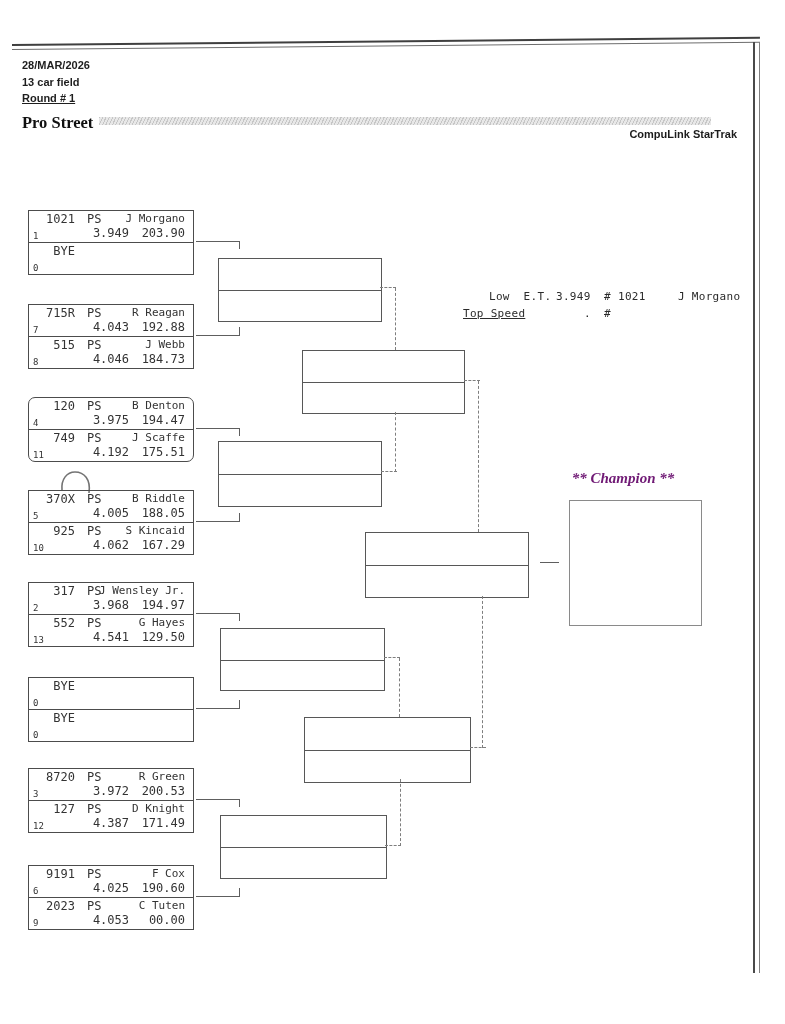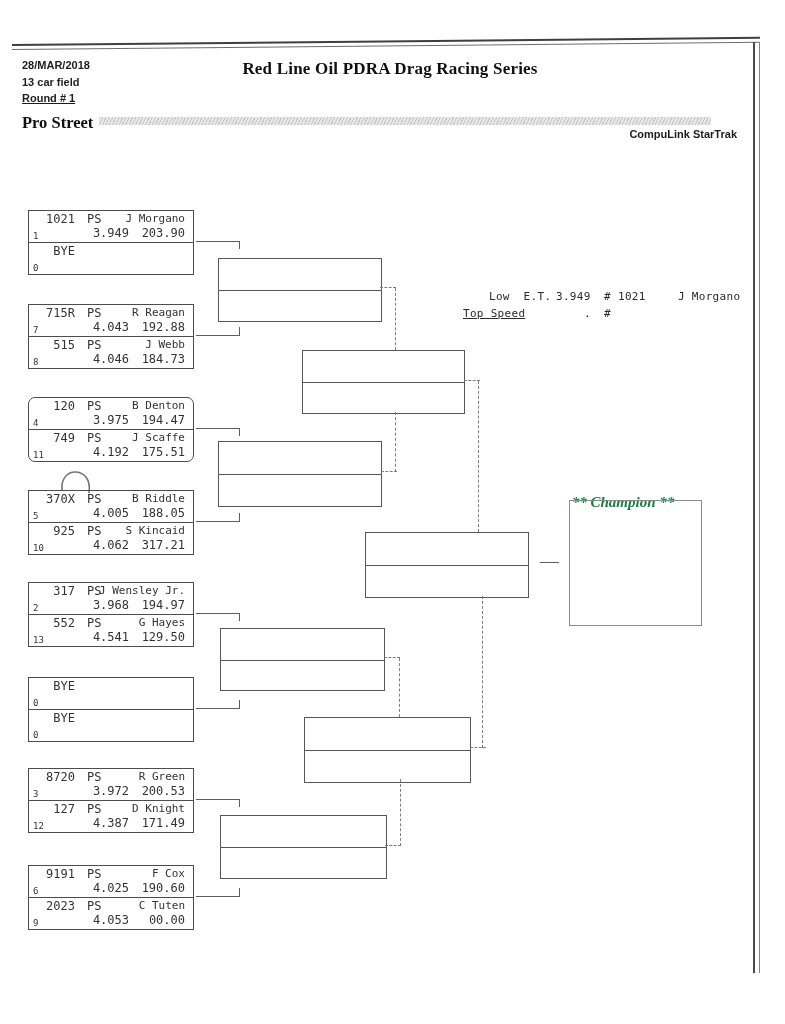--- a/index.html
+++ b/index.html
@@ -19,21 +19,21 @@
     font:bold 17px "Liberation Serif",serif;color:#101010;letter-spacing:.2px;}
   .classname{position:absolute;left:22px;top:113px;font:bold 16.5px "Liberation Serif",serif;color:#101010;}
   .band{position:absolute;left:99px;top:117px;width:612px;height:8px;
     background:repeating-linear-gradient(115deg,#c6c6c6 0 1px,#e8e8e8 1px 3px);}
   .system{position:absolute;left:590px;top:128px;width:147px;text-align:right;
     font:bold 11px "Liberation Sans",sans-serif;color:#1c1c1c;}
 
   
   .mono{position:absolute;font:11px "DejaVu Sans Mono",monospace;color:#2b2b2b;white-space:pre;letter-spacing:.3px;margin-top:12px;}
   .champ-label{position:absolute;left:533px;top:470px;width:180px;text-align:center;
-    font:italic bold 15px "Liberation Serif",serif;color:#15803d;margin-top:24px;}
+    font:italic bold 15px "Liberation Serif",serif;color:#701a75;}
   .champ-box{position:absolute;left:569px;top:500px;width:131px;height:124px;border:1.5px solid #8a8a8a;}
 
   
   .pairing{position:absolute;border:1.6px solid #4c4c4c;}
   .cell{position:relative;height:31px;}
   .cell + .cell{border-top:1.6px solid #4c4c4c;}
   .cell span{position:absolute;color:#333;font-family:"DejaVu Sans Mono",monospace;white-space:pre;}
   .car{left:6px;top:1px;width:40px;text-align:right;}
   .cls{left:58px;top:1px;}
   .driver{right:8px;top:1px;}
@@ -55,25 +55,24 @@
   .pen{position:absolute;left:56px;top:466px;}
 </style>
 </head>
 <body>
 
 <div class="page">
 
   <div class="top-edge"></div>
   <div class="right-edge"></div>
 
-  <div class="hsmall" style="top:59px;">28/MAR/2018</div>
+  <div class="hsmall" style="top:59px;">28/MAR/2026</div>
   <div class="hsmall" style="top:76px;">13 car field</div>
   <div class="hsmall" style="top:92px;text-decoration:underline;">Round # 1</div>
 
-  <div class="title">Red Line Oil PDRA Drag Racing Series</div>
   <div class="classname">Pro Street</div>
   <div class="band"></div>
   <div class="system">CompuLink StarTrak</div>
 
   <span class="mono" style="left:489px;top:278px;">Low  E.T.</span>
   <span class="mono" style="left:556px;top:278px;">3.949</span>
   <span class="mono" style="left:604px;top:278px;">#</span>
   <span class="mono" style="left:618px;top:278px;">1021</span>
   <span class="mono" style="left:678px;top:278px;">J Morgano</span>
   <span class="mono" style="left:463px;top:295px;text-decoration:underline;">Top Speed</span>
@@ -156,21 +155,21 @@
           <span class="seed">5</span>
           <span class="et c12">4.005</span>
           <span class="speed c12">188.05</span>
         </div>
         <div class="cell">
           <span class="car c12">925</span>
           <span class="cls c12">PS</span>
           <span class="driver c11">S Kincaid</span>
           <span class="seed">10</span>
           <span class="et c12">4.062</span>
-          <span class="speed c12">317.21</span>
+          <span class="speed c12">167.29</span>
         </div>
       </div>
       <div class="hline" style="left: 196px; top: 521px; width: 44px;"></div>
       <div class="vline" style="left: 239px; top: 513px; height: 8px;"></div>
       <div class="pairing" style="left: 28px; top: 582px; width: 164px;">
         <div class="cell">
           <span class="car c12">317</span>
           <span class="cls c12">PS</span>
           <span class="driver c11">J Wensley Jr.</span>
           <span class="seed">2</span>

